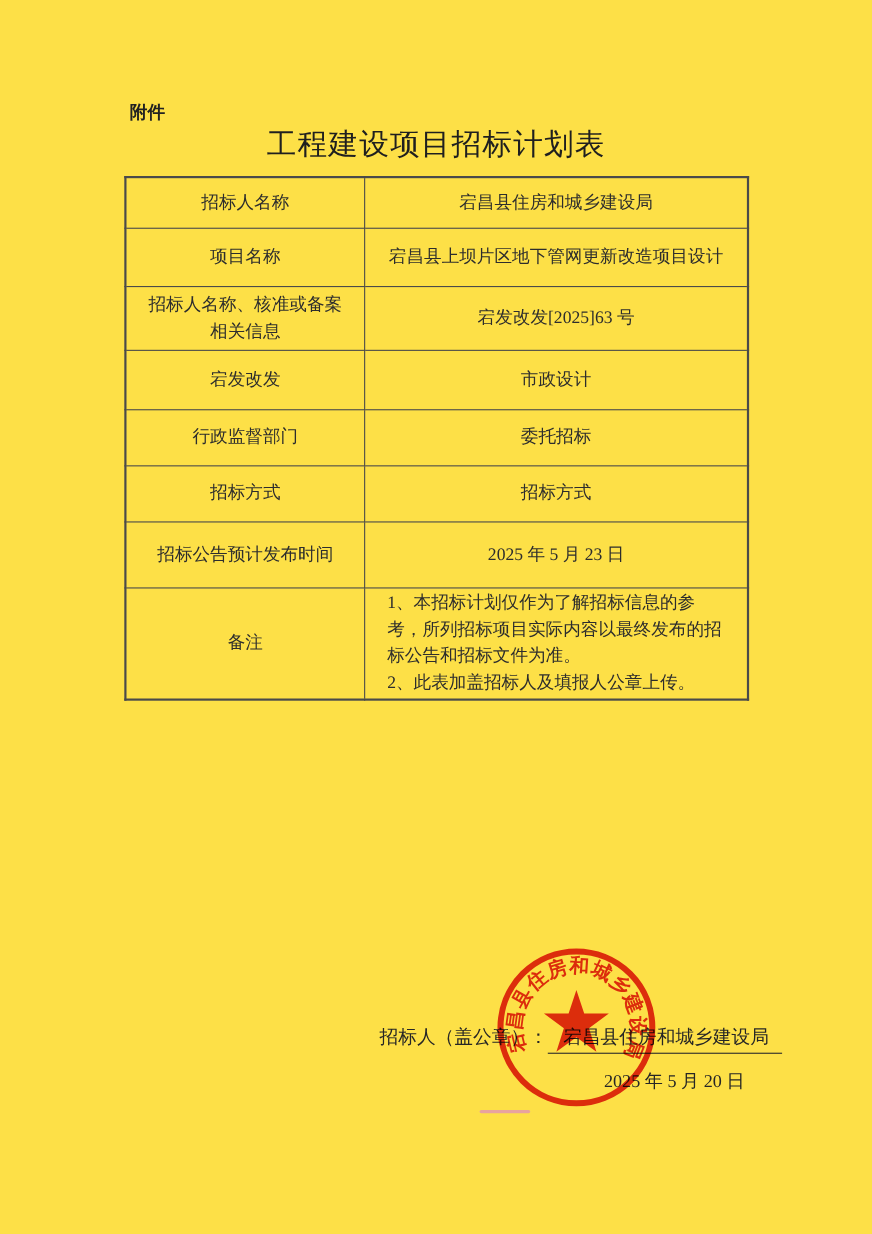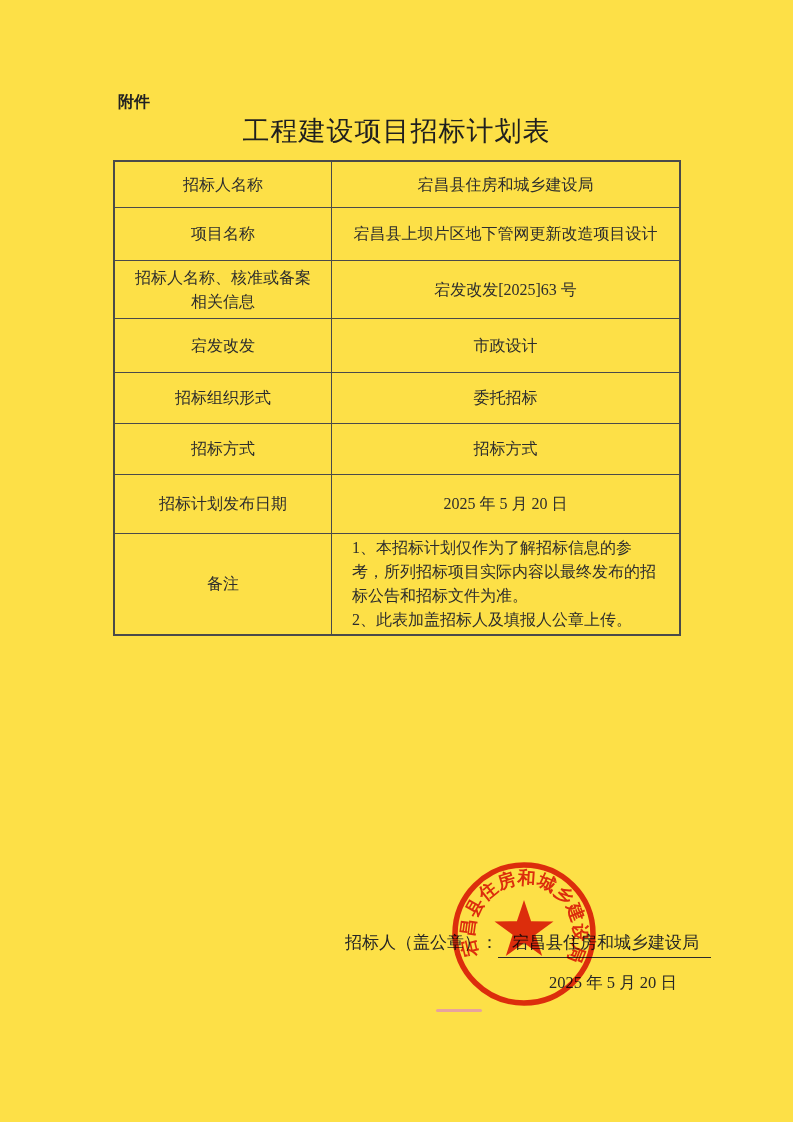--- a/index.html
+++ b/index.html
@@ -100,30 +100,30 @@
       </tr>
       <tr class="r4">
         <td class="c-label">招标人名称、核准或备案相关信息</td>
         <td class="c-value">宕发改发[2025]63 号</td>
       </tr>
       <tr class="r6">
         <td class="c-label">宕发改发</td>
         <td class="c-value">市政设计</td>
       </tr>
       <tr class="r8">
-        <td class="c-label">招标组织形式</td>
+        <td class="c-label">行政监督部门</td>
         <td class="c-value">委托招标</td>
       </tr>
       <tr class="r9">
         <td class="c-label">招标方式</td>
         <td class="c-value">招标方式</td>
       </tr>
-      <tr class="r11">
-        <td class="c-label">招标计划发布日期</td>
-        <td class="c-value">2025 年 5 月 20 日</td>
+      <tr class="r10">
+        <td class="c-label">招标公告预计发布时间</td>
+        <td class="c-value">2025 年 5 月 23 日</td>
       </tr>
       <tr class="r12">
         <td class="c-label">备注</td>
         <td class="c-left">
           <p>1、本招标计划仅作为了解招标信息的参考，所列招标项目实际内容以最终发布的招标公告和招标文件为准。</p>
           <p>2、此表加盖招标人及填报人公章上传。</p>
         </td>
       </tr>
     </tbody>
   </table>

